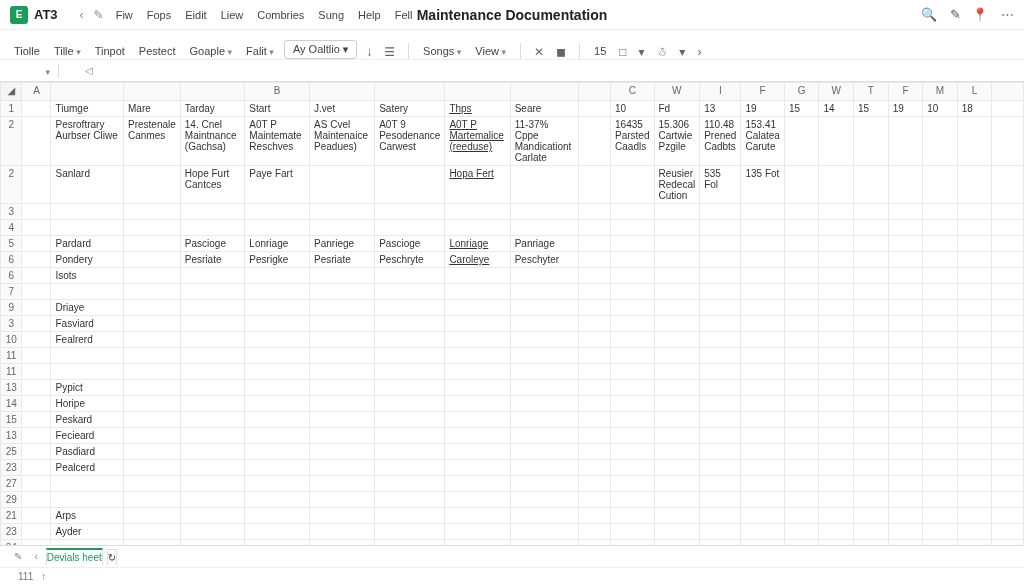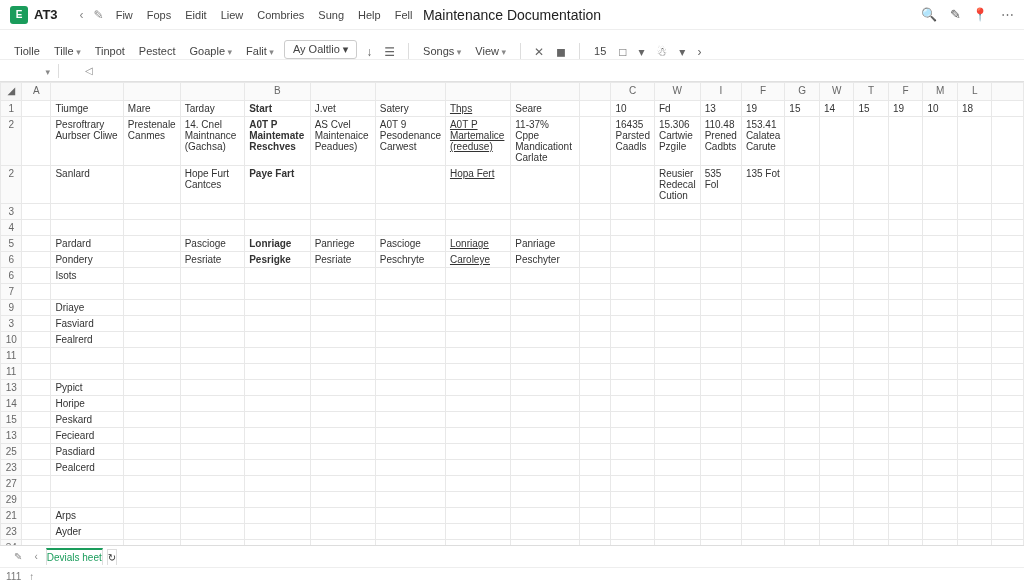--- a/index.html
+++ b/index.html
@@ -5,21 +5,21 @@
   * { box-sizing: border-box; margin: 0; padding: 0; }
   body { font-family: Arial, Helvetica, sans-serif; font-size: 11px; color: #333; background: #fff; width: 1024px; height: 585px; overflow: hidden; display: flex; flex-direction: column; }
   
   
   .menubar { display: flex; align-items: center; height: 30px; padding: 0 10px; gap: 6px; border-bottom: 1px solid #eee; }
   .app-icon { width: 18px; height: 18px; background: #1a9c5b; border-radius: 3px; color: #fff; display: flex; align-items: center; justify-content: center; font-weight: bold; font-size: 10px; }
   .cell-ref { font-weight: 600; font-size: 13px; color: #222; margin-right: 14px; }
   .chev { color: #888; font-size: 12px; padding: 0 2px; cursor: pointer; }
   .pencil { color: #888; font-size: 12px; padding: 0 2px; }
   .menu-item { color: #444; font-size: 11px; padding: 2px 4px; cursor: pointer; }
-  .doc-title { position: absolute; left: 50%; transform: translateX(-50%); font-size: 14px; font-weight: 400; color: #222; }
+  .doc-title { position: absolute; left: 50%; transform: translateX(-50%); font-size: 14px; font-weight: 700; color: #222; }
   .right-tools { margin-left: auto; display: flex; gap: 12px; color: #555; font-size: 13px; align-items: center; }
   .right-tools span { cursor: pointer; }
   
   
   .toolbar { display: flex; align-items: flex-end; height: 30px; padding: 0 10px; gap: 6px; border-bottom: 1px solid #eee; font-size: 11px; color: #444; }
   .tb-item { padding: 2px 4px; cursor: pointer; }
   .tb-dd::after { content: " ▾"; color: #888; font-size: 9px; }
   .tb-sep { width: 1px; height: 16px; background: #ddd; margin: 0 4px; }
   .font-dd { border: 1px solid #ccc; border-radius: 3px; padding: 2px 8px; font-size: 11px; cursor: pointer; }
   .tb-icon { color: #666; font-size: 12px; padding: 0 3px; cursor: pointer; }
@@ -36,35 +36,35 @@
   table.sheet { border-collapse: collapse; table-layout: fixed; font-size: 10px; color: #333; }
   table.sheet th, table.sheet td { border: 1px solid #e8e8e8; padding: 2px 4px; overflow: hidden; white-space: normal; vertical-align: top; text-align: left; }
   table.sheet th { background: #fafafa; color: #666; font-weight: normal; text-align: center; height: 18px; position: sticky; top: 0; z-index: 2; }
   table.sheet th.corner { width: 22px; background: #f5f5f5; }
   table.sheet td.rowhdr { background: #fafafa; color: #666; text-align: center; width: 22px; position: sticky; left: 0; z-index: 1; }
   .col-narrow { width: 40px; }
   .col-a { width: 34px; }
   .col-b { width: 78px; }
   .col-c { width: 56px; }
   .col-d { width: 66px; }
-  .col-e { width: 66px; font-weight: bold; }
+  .col-e { width: 66px; }
   .col-f { width: 66px; }
   .col-g { width: 66px; }
   .col-h { width: 66px; text-decoration: underline; }
   .col-i { width: 70px; }
   .row-tall td { height: 34px; }
   
   
   .sheetbar { display: flex; align-items: center; height: 22px; border-top: 1px solid #ddd; font-size: 10px; gap: 4px; padding: 0 10px; }
   .sheetbar .stab { padding: 2px 0; border: 1px solid #ddd; border-bottom: none; background: #fff; cursor: pointer; }
   .sheetbar .stab.active { color: #1a9c5b; border-top: 2px solid #1a9c5b; }
   .sheetbar .snav { color: #888; padding: 0 4px; cursor: pointer; }
   
   
-  .statusbar { height: 18px; border-top: 1px solid #eee; display: flex; align-items: center; padding: 0 6px; font-size: 10px; color: #777; gap: 8px; }
+  .statusbar { height: 18px; border-top: 1px solid #eee; display: flex; align-items: center; padding: 0 18px; font-size: 10px; color: #777; gap: 8px; }
 </style>
 </head>
 <body>
 
 <div class="menubar">
   <div class="app-icon">E</div>
   <span class="cell-ref">AT3</span>
   <span class="chev">‹</span>
   <span class="pencil">✎</span>
   <span class="menu-item">Fiw</span>

